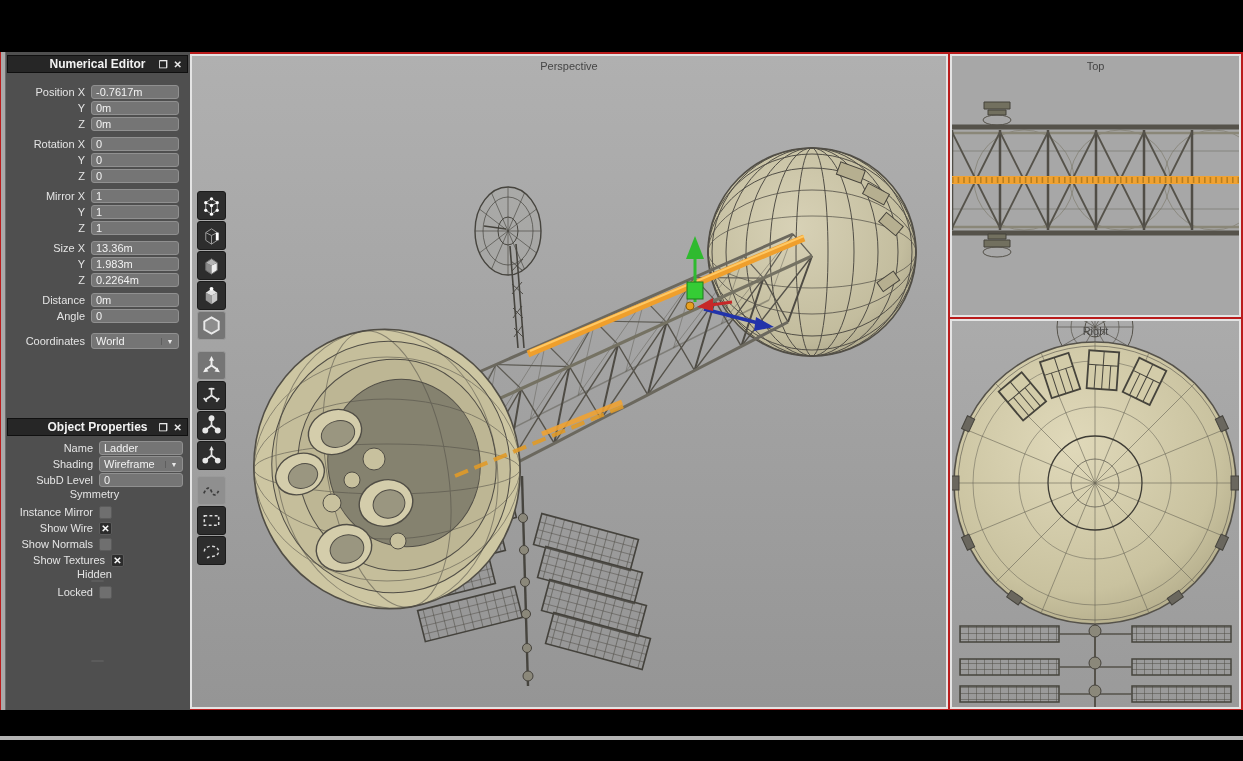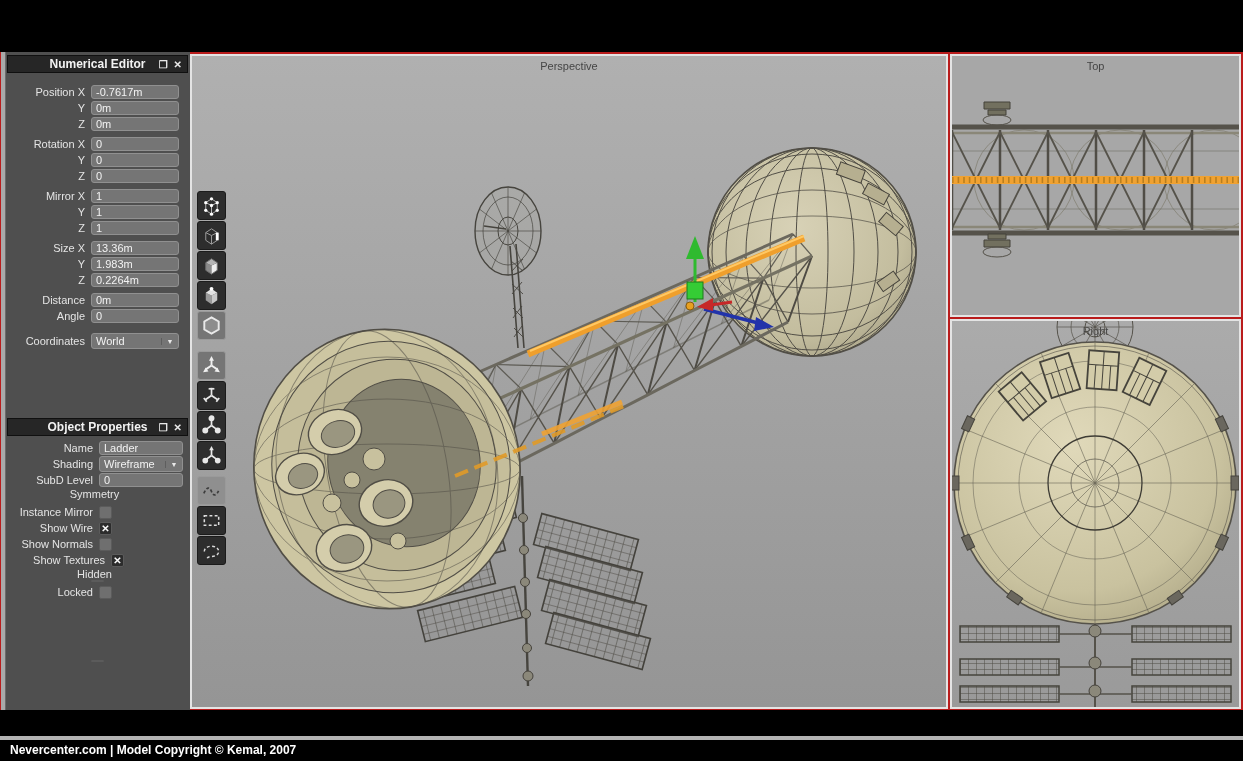--- a/index.html
+++ b/index.html
@@ -625,16 +625,13 @@
             <path d="M36 178h18v5h-18zM32 184h26v7h-26z" fill="#72705f" stroke="#45433a"></path>
             <ellipse cx="45" cy="64" rx="14" ry="5" fill="none" stroke="#55524a"></ellipse>
             <ellipse cx="45" cy="196" rx="14" ry="5" fill="none" stroke="#55524a"></ellipse>
           </g>
       </svg>
     </div>
 
   </div>
 
   <div class="bottom-edge"></div>
-  <div class="captionbar">
-    <span>Nevercenter.com | Model Copyright © Kemal, 2007</span>
-  </div>
 </div>
 
 </body></html>

